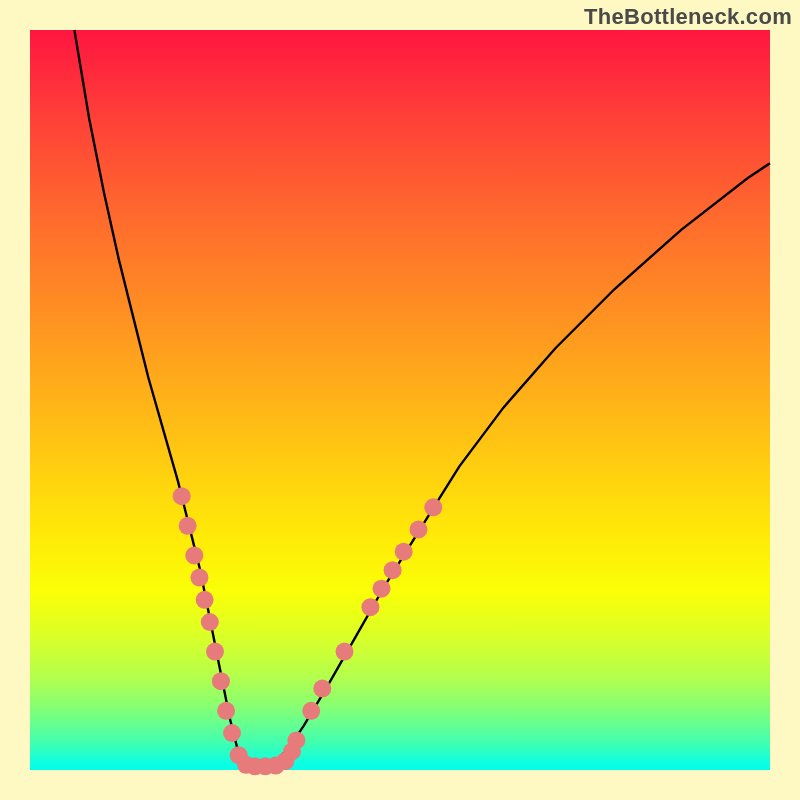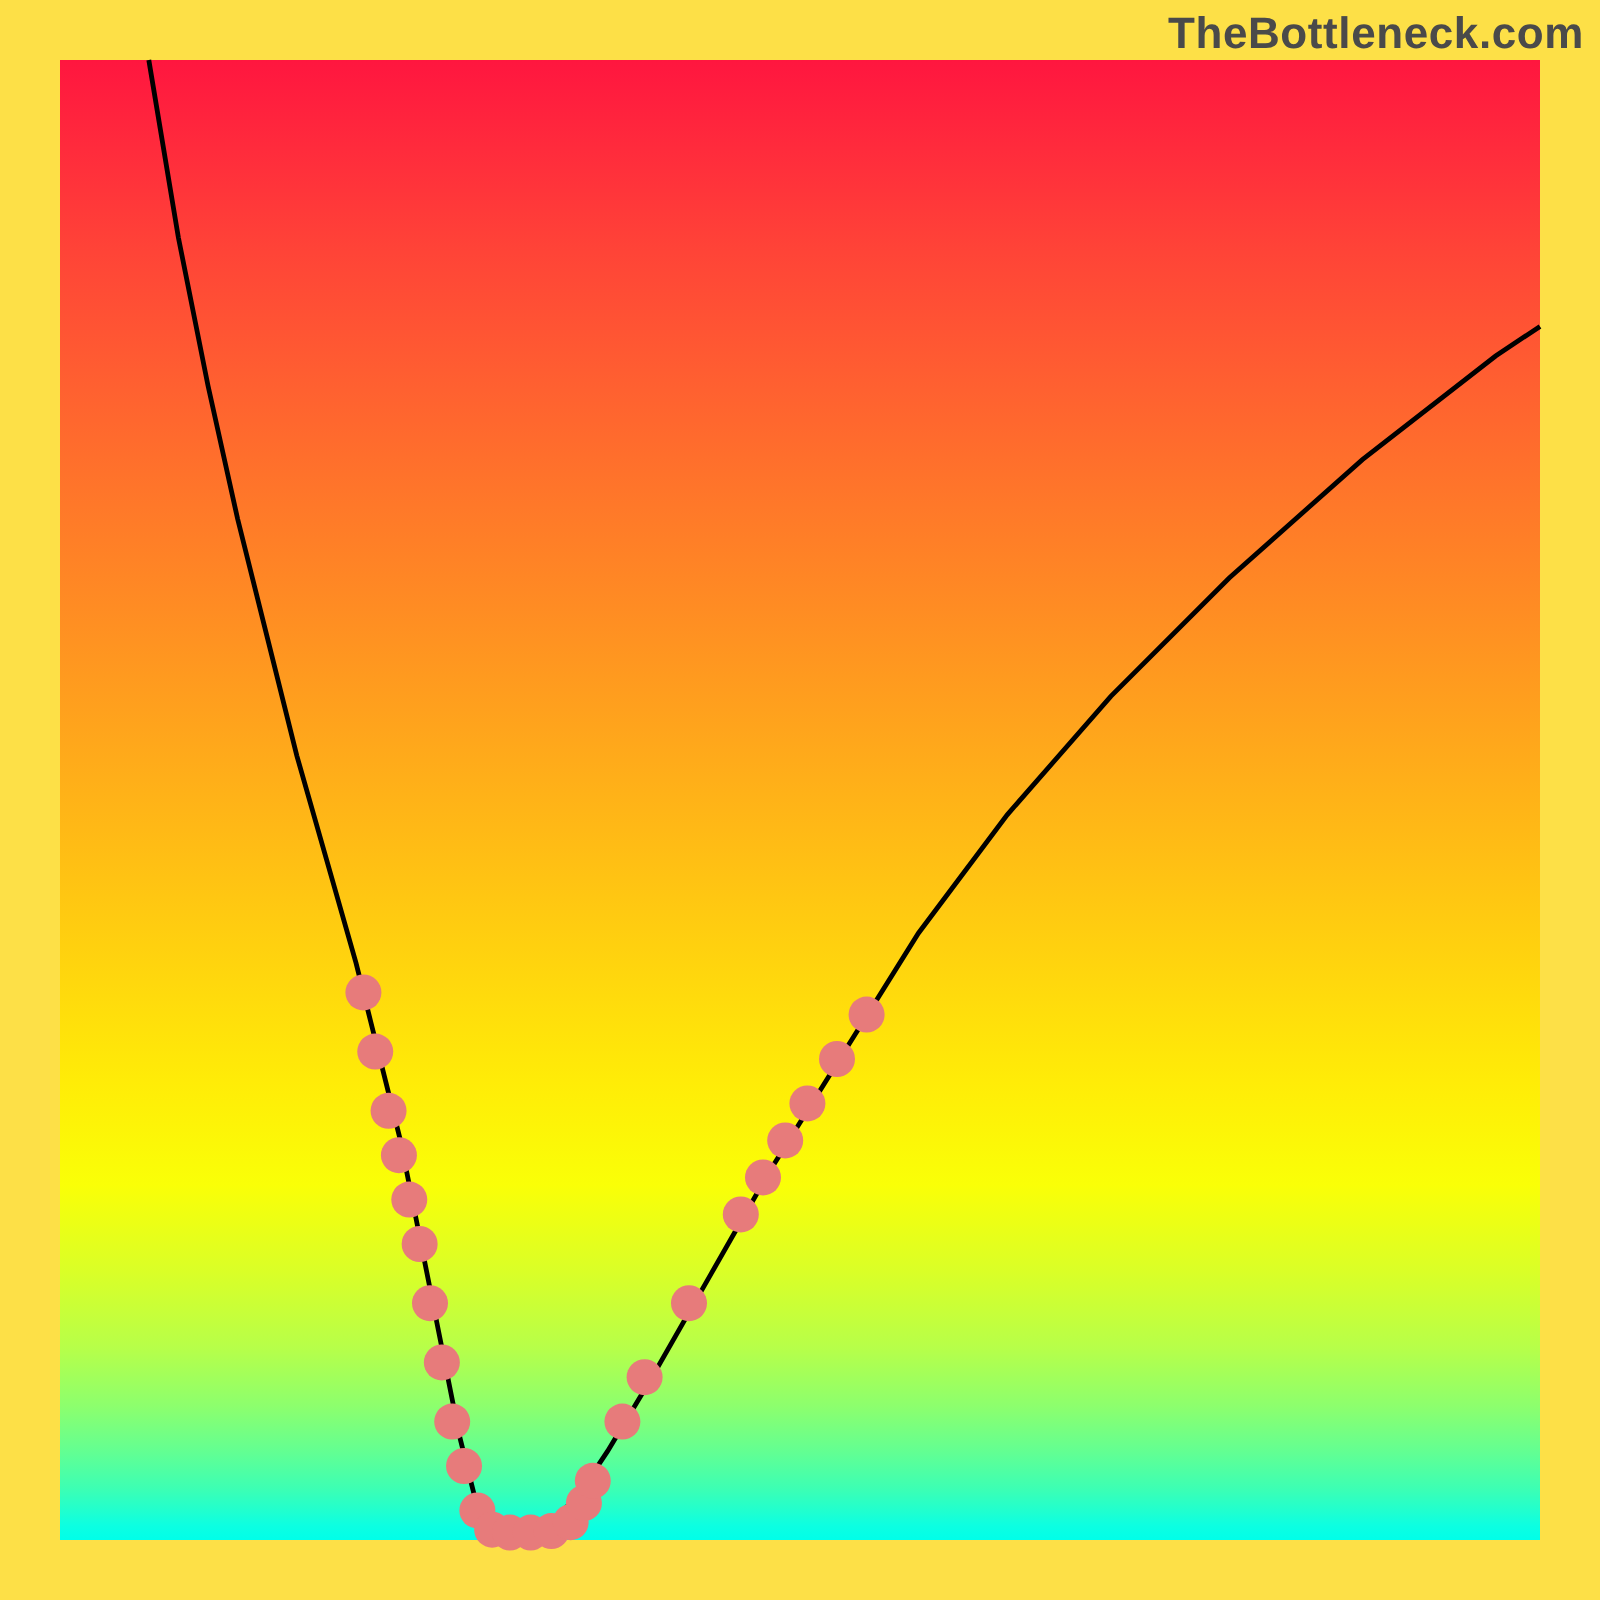--- a/index.html
+++ b/index.html
@@ -6,21 +6,21 @@
     margin: 0;
     padding: 0;
     width: 800px;
     height: 800px;
     overflow: hidden;
     font-family: Arial, Helvetica, sans-serif;
   }
   .frame {
     width: 800px;
     height: 800px;
-    background: #fde047;
+    background: #fef9c3;
     position: relative;
   }
   .watermark {
     position: absolute;
     top: 4px;
     right: 8px;
     color: #4a4a4a;
     font-size: 22px;
     font-weight: 600;
     letter-spacing: 0.3px;

